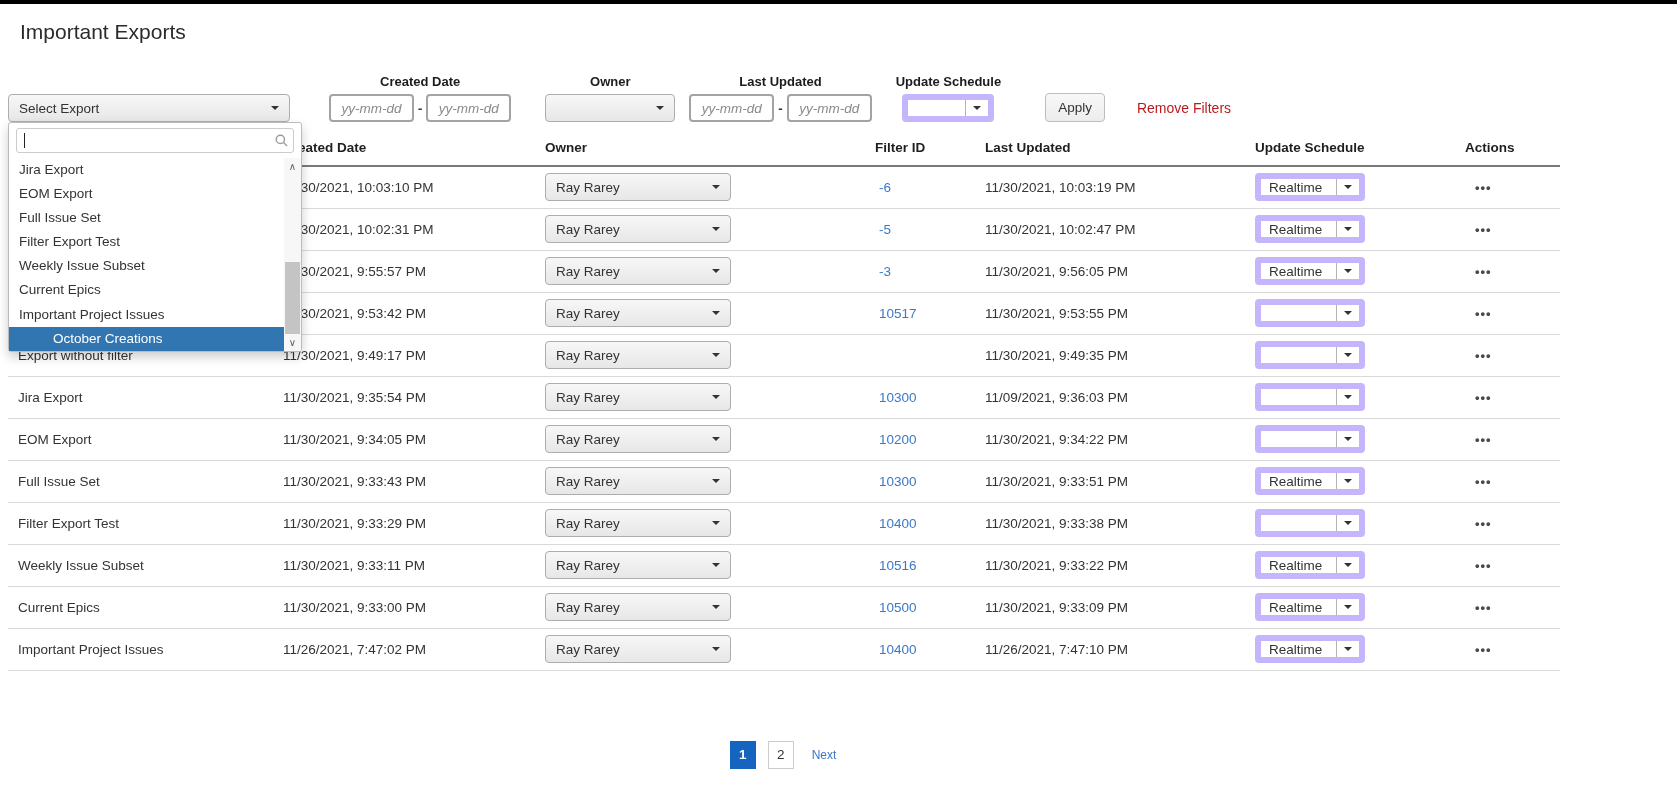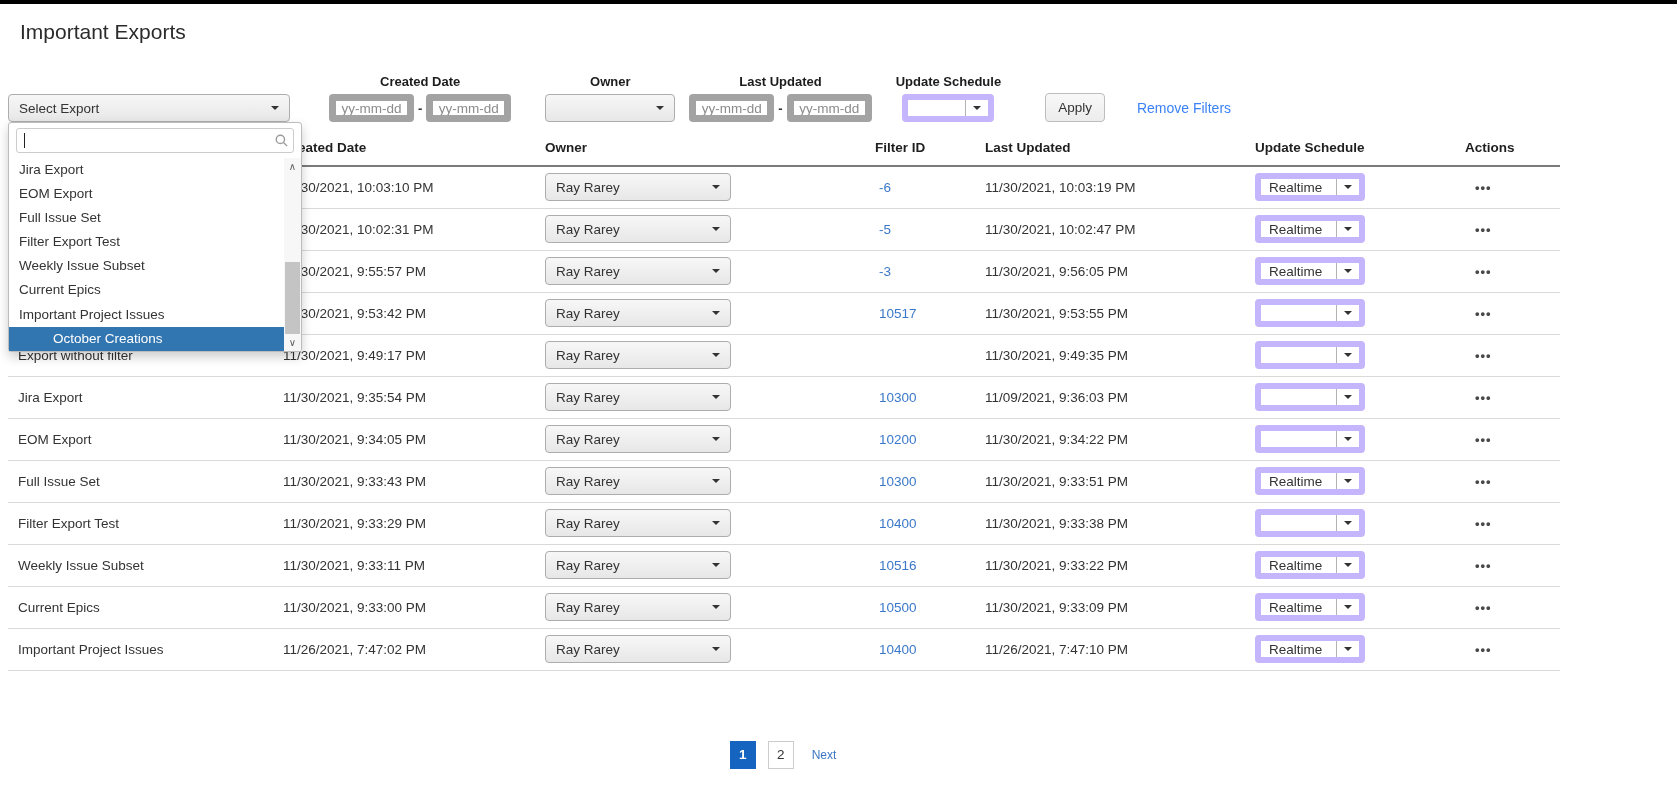--- a/index.html
+++ b/index.html
@@ -45,36 +45,36 @@
     height:28px; border:6px solid #c4b5fd; border-radius:4px;
     background:#fff; display:flex; align-items:stretch; cursor:pointer;
   }
   .split-sel .lbl { flex:1; display:flex; align-items:center; padding:0 8px; font-size:13.5px; color:#333; overflow:hidden; }
   .split-sel .caret-box {
     width:23px; flex:none; border-left:1px solid #b3b3b3;
     display:flex; align-items:center; justify-content:center;
     border-radius:0 3px 3px 0; background:#fff;
   }
   .date-input {
-    width:85px; height:28px; border:7px solid #a3a3a3; border-radius:4px;
-    text-align:center; font-size:13.5px; color:#333; outline:none;
+    width:85px; height:28px; border:2px solid #a3a3a3; border-radius:4px;
+    text-align:center; font-size:13.5px; color:#333; outline:none;font-style:italic;
   }
   .date-input::placeholder { color:#8b8b8b; }
   .dash { margin:0 4px; font-weight:bold; color:#333; font-size:13px; }
 
   .apply-btn {
     height:29px; padding:0 12px; margin-left:44px;
     background:linear-gradient(#f8f8f8,#ececec);
     border:1px solid #bdbdbd; border-radius:4px;
     font-size:13.5px; color:#333; cursor:pointer;
     font-family:"Liberation Sans",sans-serif;
   }
   .remove-filters {
     margin-left:32px; margin-bottom:6px;
-    font-size:14px; color:#3b82f6; text-decoration:none; cursor:pointer;
+    font-size:14px; color:#b91c1c; text-decoration:none; cursor:pointer;
   }
 
   
   .select-export-wrap { position:relative; width:301px;border-radius:6px; }
   .select-export-btn { width:282px; }
   .dd-panel {
     position:absolute; left:0; top:28px; width:294px;
     background:#fff; border:1px solid #bcbcbc; border-radius:3px;
     box-shadow:0 5px 11px rgba(0,0,0,0.2);
     z-index:20; padding-top:5px;

